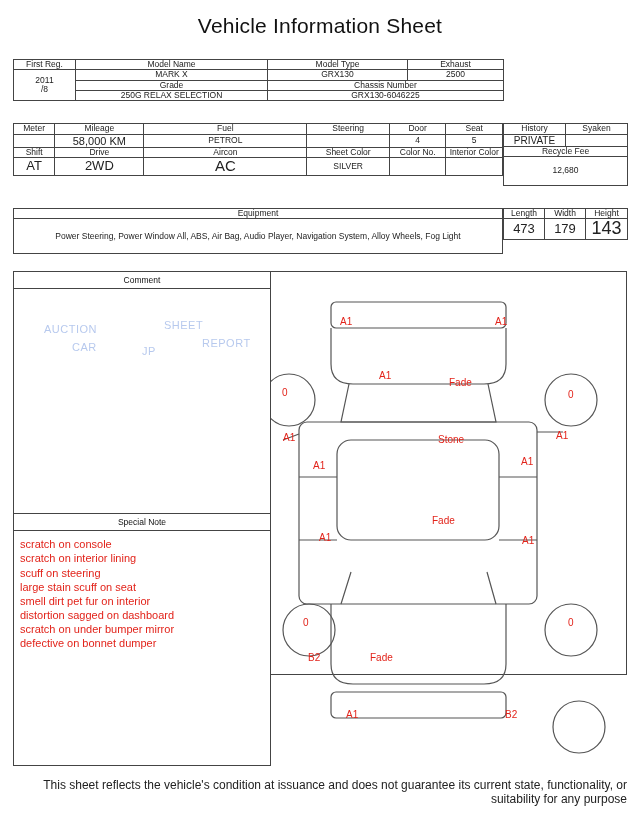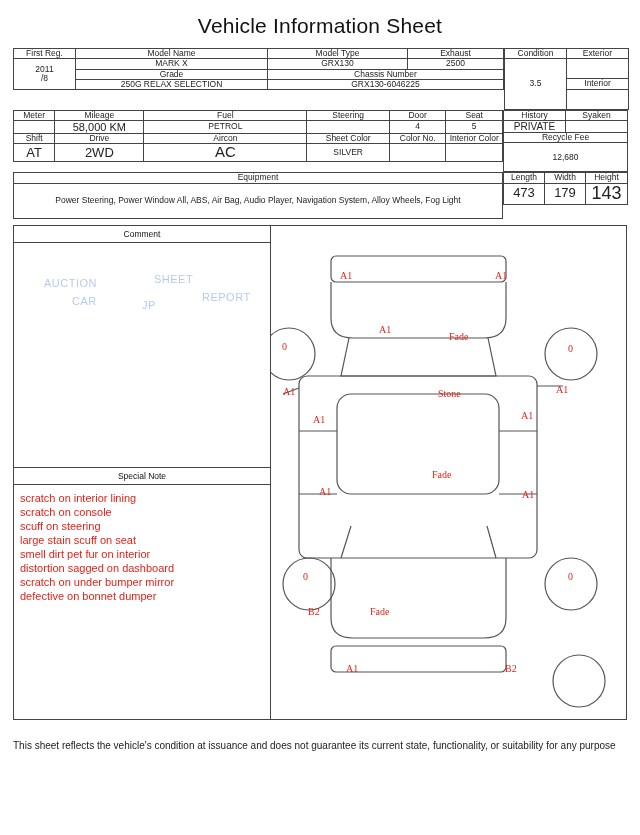--- a/index.html
+++ b/index.html
@@ -8,21 +8,21 @@
     font-family:"Liberation Sans", sans-serif;
     color:#111;
     -webkit-font-smoothing:antialiased;
   }
   .sheet{position:relative;width:640px;height:835px;box-sizing:border-box;border-radius:13px;}
   .title{
     text-align:center;font-size:21px;font-weight:400;color:#111;
     padding-top:14px;padding-bottom:10px;letter-spacing:0.2px;
   }
   table{border-collapse:collapse;}
-  .grid{width:614px;margin:0 auto;table-layout:fixed;}
+  .grid{width:614px;margin:11px auto;table-layout:fixed;}
   .grid td{
     border:1px solid #444;padding:0;vertical-align:middle;text-align:center;
     font-size:8.5px;color:#222;line-height:1.1;
   }
   .lbl{font-size:8.5px;color:#222;padding:2px 0;}
   .val{font-size:16px;color:#e2231a;padding:2px 2px 4px;white-space:nowrap;}
   .val-sm{font-size:13px;color:#e2231a;padding:2px 2px 3px;}
   .val-xs{font-size:10px;color:#e2231a;padding:3px 2px;}
   .val-big{font-size:20px;color:#e2231a;line-height:1.05;padding:2px 0 4px;}
   .equip{
@@ -35,23 +35,23 @@
   .comment-box{flex:0 0 258px;border:1px solid #444;box-sizing:border-box;height:495px;position:relative;}
   .comment-head{border-bottom:1px solid #444;text-align:center;font-size:8.5px;padding:3px 0;}
   .comment-body{height:224px;position:relative;overflow:hidden;}
   .wm{
     position:absolute;font-size:11px;color:#9fb7e8;opacity:.75;font-family:"Liberation Sans",sans-serif;
     letter-spacing:.5px;
   }
   .special-head{border-top:1px solid #444;border-bottom:1px solid #444;text-align:center;font-size:8.5px;padding:3px 0;}
   .special-list{padding:6px 0 0 6px;}
   .special-list div{font-size:11px;color:#e2231a;line-height:1.28;}
-  .diagram{flex:1 1 auto;border:1px solid #444;border-left:none;box-sizing:border-box;height:495px;position:relative;font-family:Liberation Serif, serif;}
+  .diagram{flex:1 1 auto;border:1px solid #444;border-left:none;box-sizing:border-box;height:404px;position:relative;}
   .footer{
-    width:614px;margin:20px auto 0;text-align:left;font-size:10px;color:#222;
+    width:614px;margin:12px auto 0;text-align:right;font-size:12px;color:#222;
   }
   .dmark{position:absolute;color:#e2231a;font-size:10px;font-weight:400;}
   svg{display:block;}
 </style>
 </head>
 <body>
 
 <div class="sheet">
 
   <div class="title">Vehicle Information Sheet</div>
@@ -86,44 +86,20 @@
           <td class="lbl" colspan="2">Chassis Number</td>
         </tr>
         <tr>
           <td class="val-sm">250G RELAX SELECTION</td>
           <td class="val" colspan="2">GRX130-6046225</td>
         </tr>
       </tbody>
         </table>
     </div>
 
-    <div class="right-col">
-      <table class="grid" style="width:124px;">
-        <colgroup>
-            <col style="width:62px">
-            <col style="width:62px">
-          </colgroup>
-        <tbody>
-            <tr>
-          <td class="lbl">Condition</td>
-          <td class="lbl">Exterior</td>
-        </tr>
-        <tr>
-          <td rowspan="3" class="val-big">3.5</td>
-          <td style="height:19px"></td>
-        </tr>
-        <tr>
-          <td class="lbl">Interior</td>
-        </tr>
-        <tr>
-          <td style="height:19px"></td>
-        </tr>
-      </tbody>
-        </table>
-    </div>
   </div>
 
   <div class="row-flex">
     <div class="left-col">
       <table class="grid" style="width:490px;">
         <colgroup>
           <col style="width:38px">
             <col style="width:82px">
             <col style="width:150px">
           <col style="width:76px">
@@ -228,29 +204,29 @@
         </table>
     </div>
   </div>
 
   <div class="bottom">
 
     <div class="comment-box">
       <div class="comment-head">Comment</div>
       <div class="comment-body">
         <span class="wm" style="left:30px;top:34px;">AUCTION</span>
-        <span class="wm" style="left:140px;top:30px;">SHEET</span>
+        <span class="wm" style="left:150px;top:30px;">SHEET</span>
         <span class="wm" style="left:188px;top:48px;">REPORT</span>
         <span class="wm" style="left:58px;top:52px;">CAR</span>
         <span class="wm" style="left:128px;top:56px;">JP</span>
       </div>
       <div class="special-head">Special Note</div>
       <div class="special-list">
+        <div>scratch on console</div>
         <div>scratch on interior lining</div>
-        <div>scratch on console</div>
         <div>scuff on steering</div>
         <div>large stain scuff on seat</div>
         <div>smell dirt pet fur on interior</div>
         <div>distortion sagged on dashboard</div>
         <div>scratch on under bumper mirror</div>
         <div>defective on bonnet dumper</div>
       </div>
     </div>
 
     <div class="diagram">

